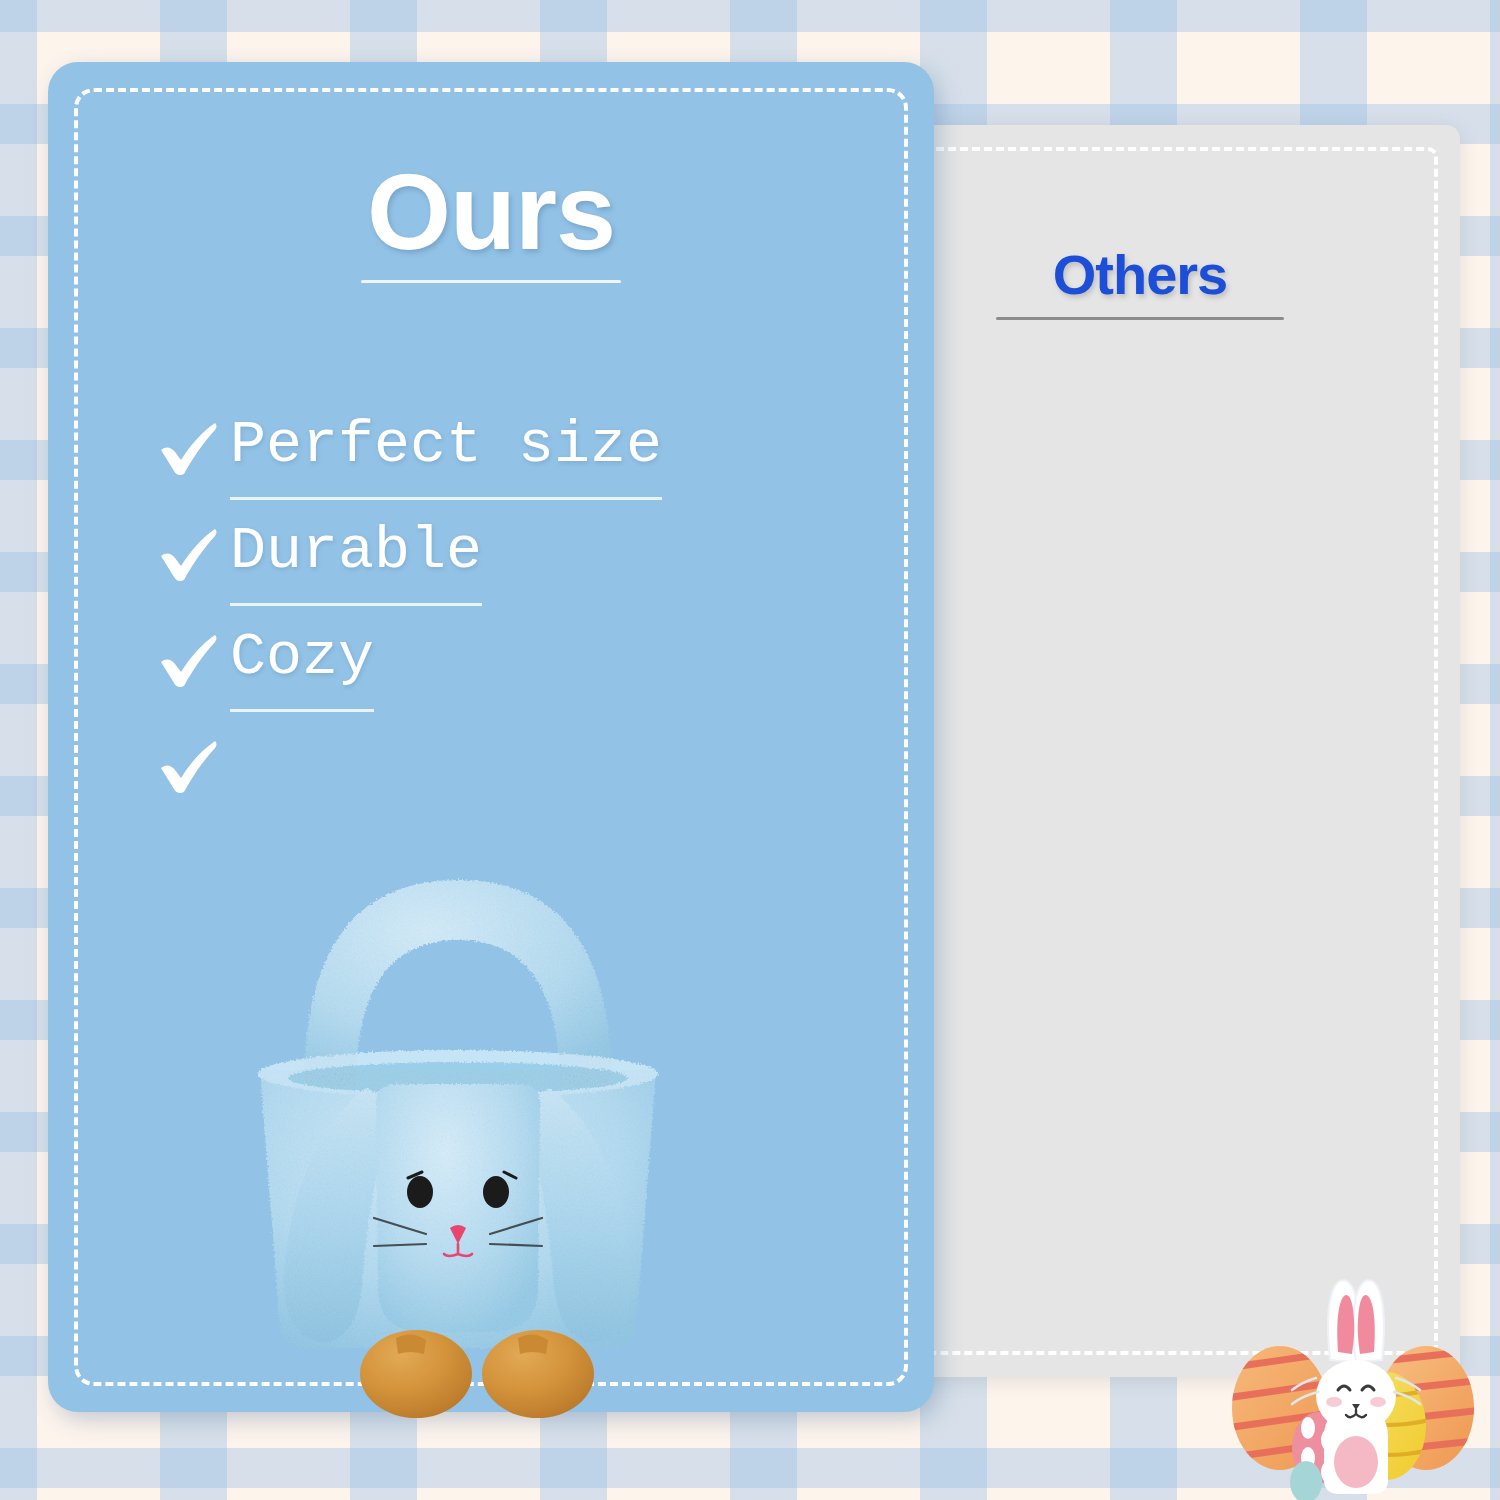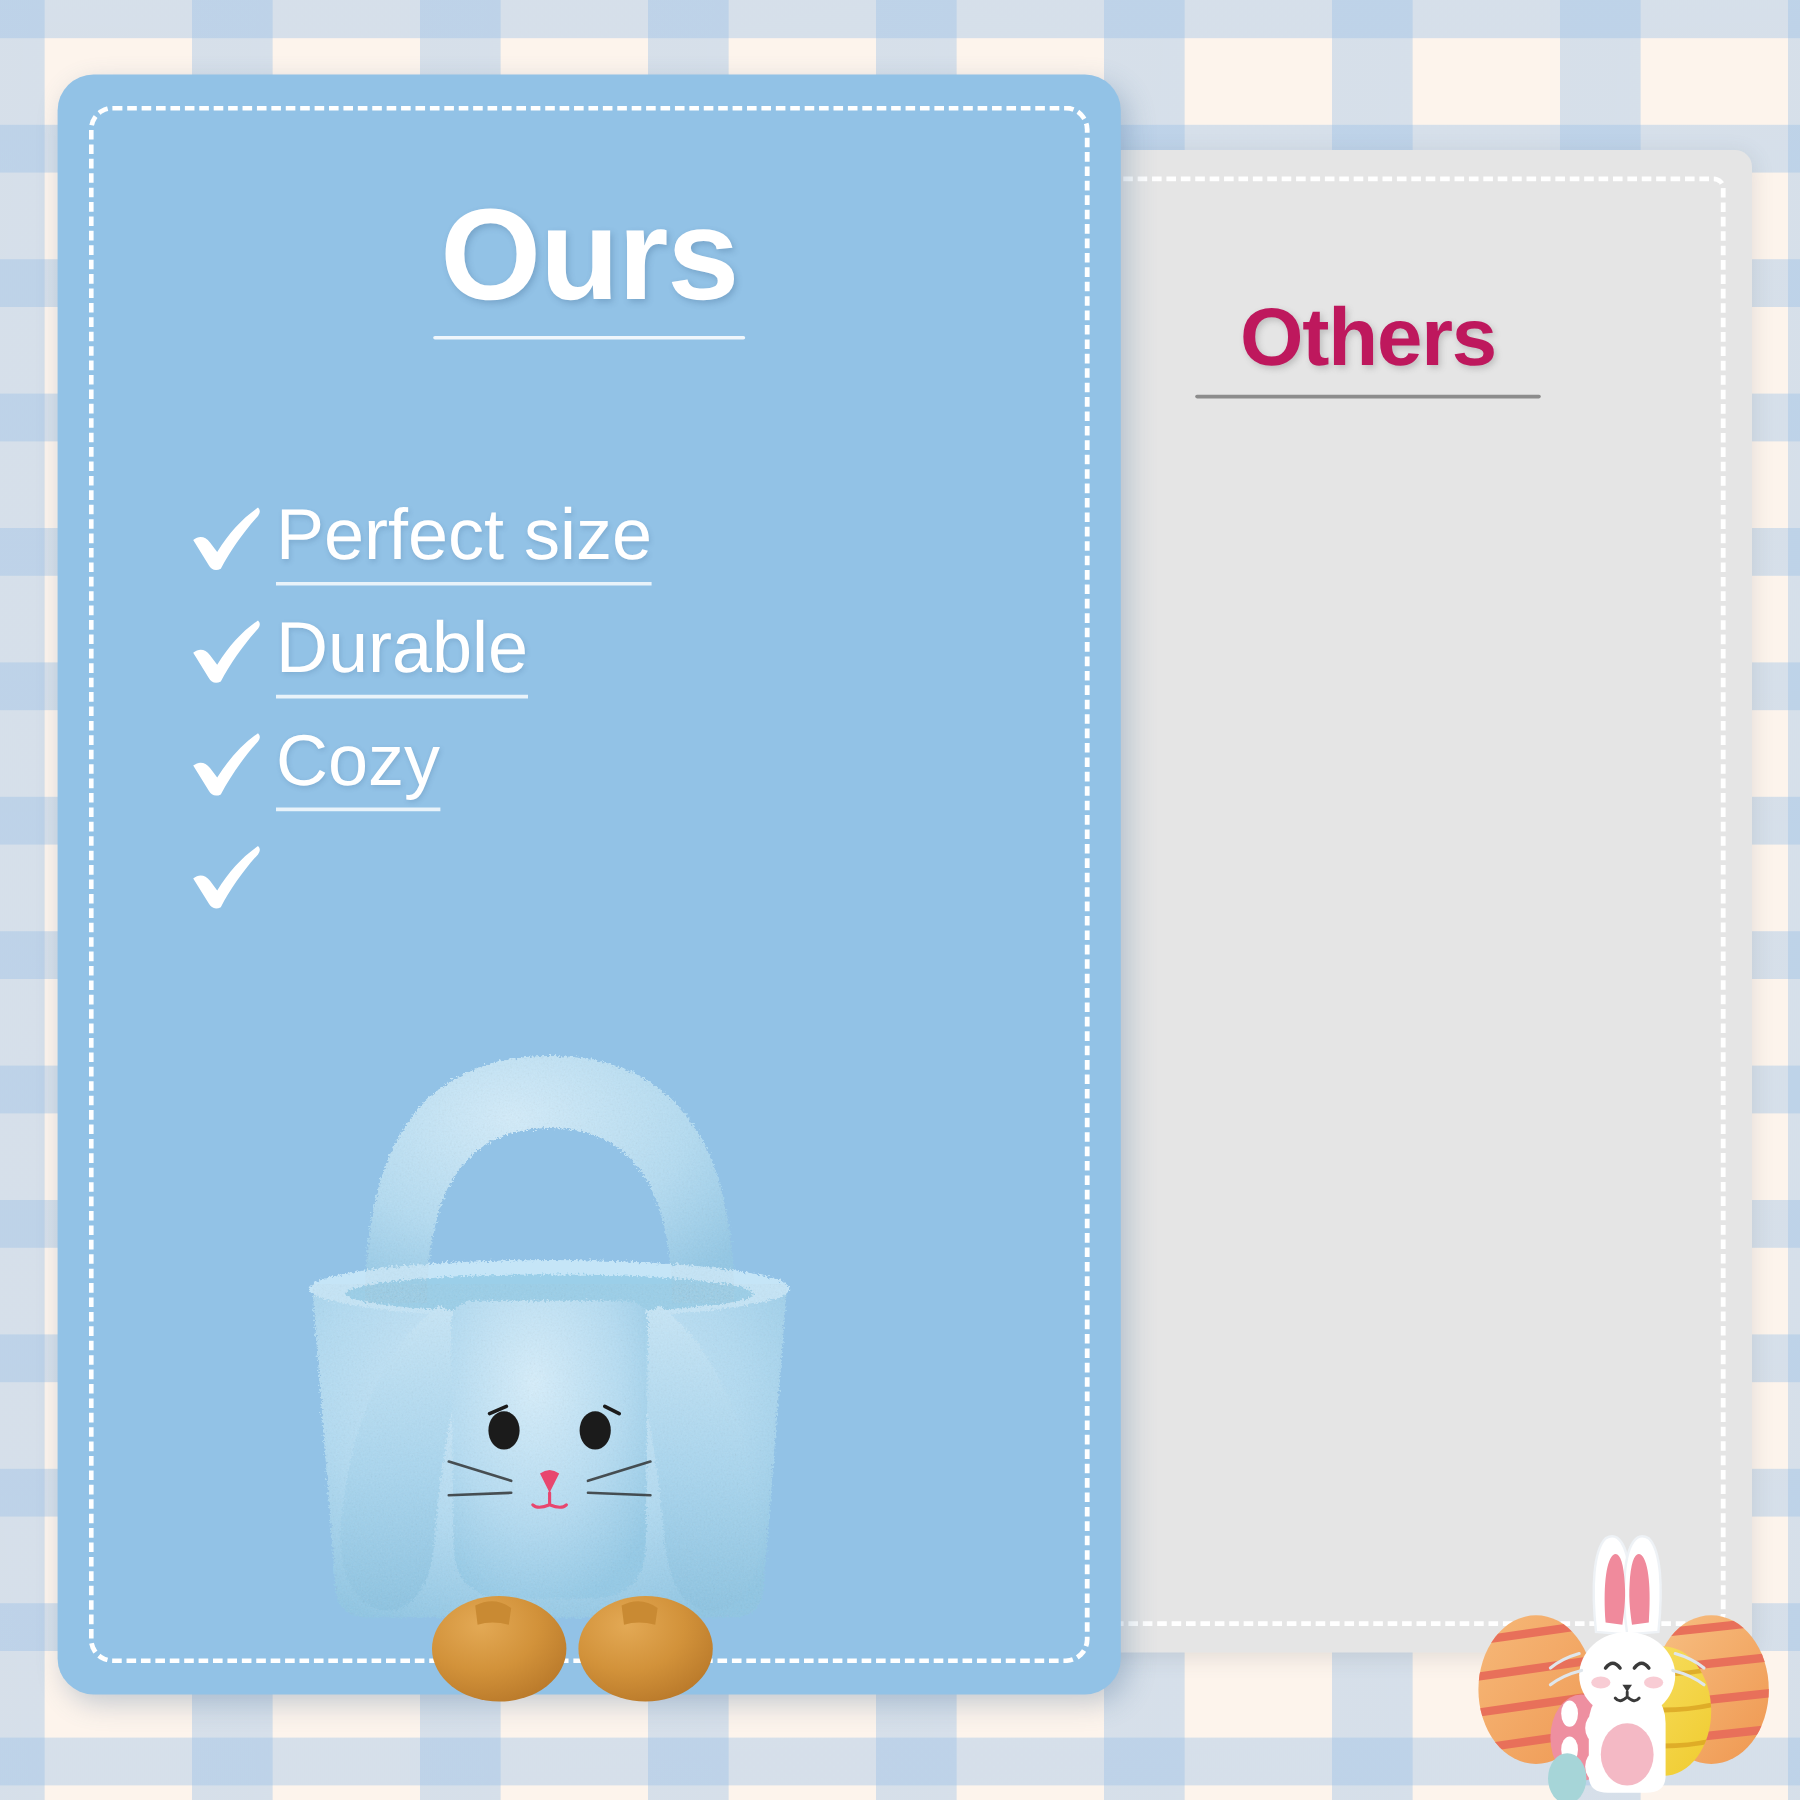--- a/index.html
+++ b/index.html
@@ -87,22 +87,22 @@
     letter-spacing: -1px;
     line-height: 1;
     display: inline-block;
   }
   #ours-heading {
     font-size: 108px;
     color: #ffffff;
     text-shadow: 2px 3px 5px rgba(60,100,140,0.30);
   }
   #others-heading {
-    font-size: 68px;
-    color: #be185d;
+    font-size: 56px;
+    color: #1d4ed8;
     text-shadow: 2px 3px 5px rgba(110,110,110,0.32);
   }
   .heading-rule {
     height: 3px;
     margin: 14px auto 0 auto;
     border-radius: 2px;
   }
   #ours-rule { width: 260px; background: rgba(255,255,255,0.85); }
   #others-rule { width: 288px; background: rgba(110,110,110,0.75); }
 
@@ -122,21 +122,22 @@
   #ours-list .list-item { margin-bottom: 20px; }
 
   .mark {
     flex: 0 0 auto;
     display: block;
   }
   #ours-list .mark { width: 62px; height: 58px; margin-right: 10px; margin-top: 6px; }
 
   .item-label {
     display: inline-block;
-    padding-bottom: 8px;
+    padding-bottom: 20px;
+    font-family: Liberation Mono, monospace;
   }
   #ours-list .item-label {
     font-size: 60px;
     color: #ffffff;
     line-height: 1.05;
     border-bottom: 3px solid rgba(255,255,255,0.80);
     text-shadow: 1px 2px 4px rgba(60,100,140,0.22);
   }
 
   

